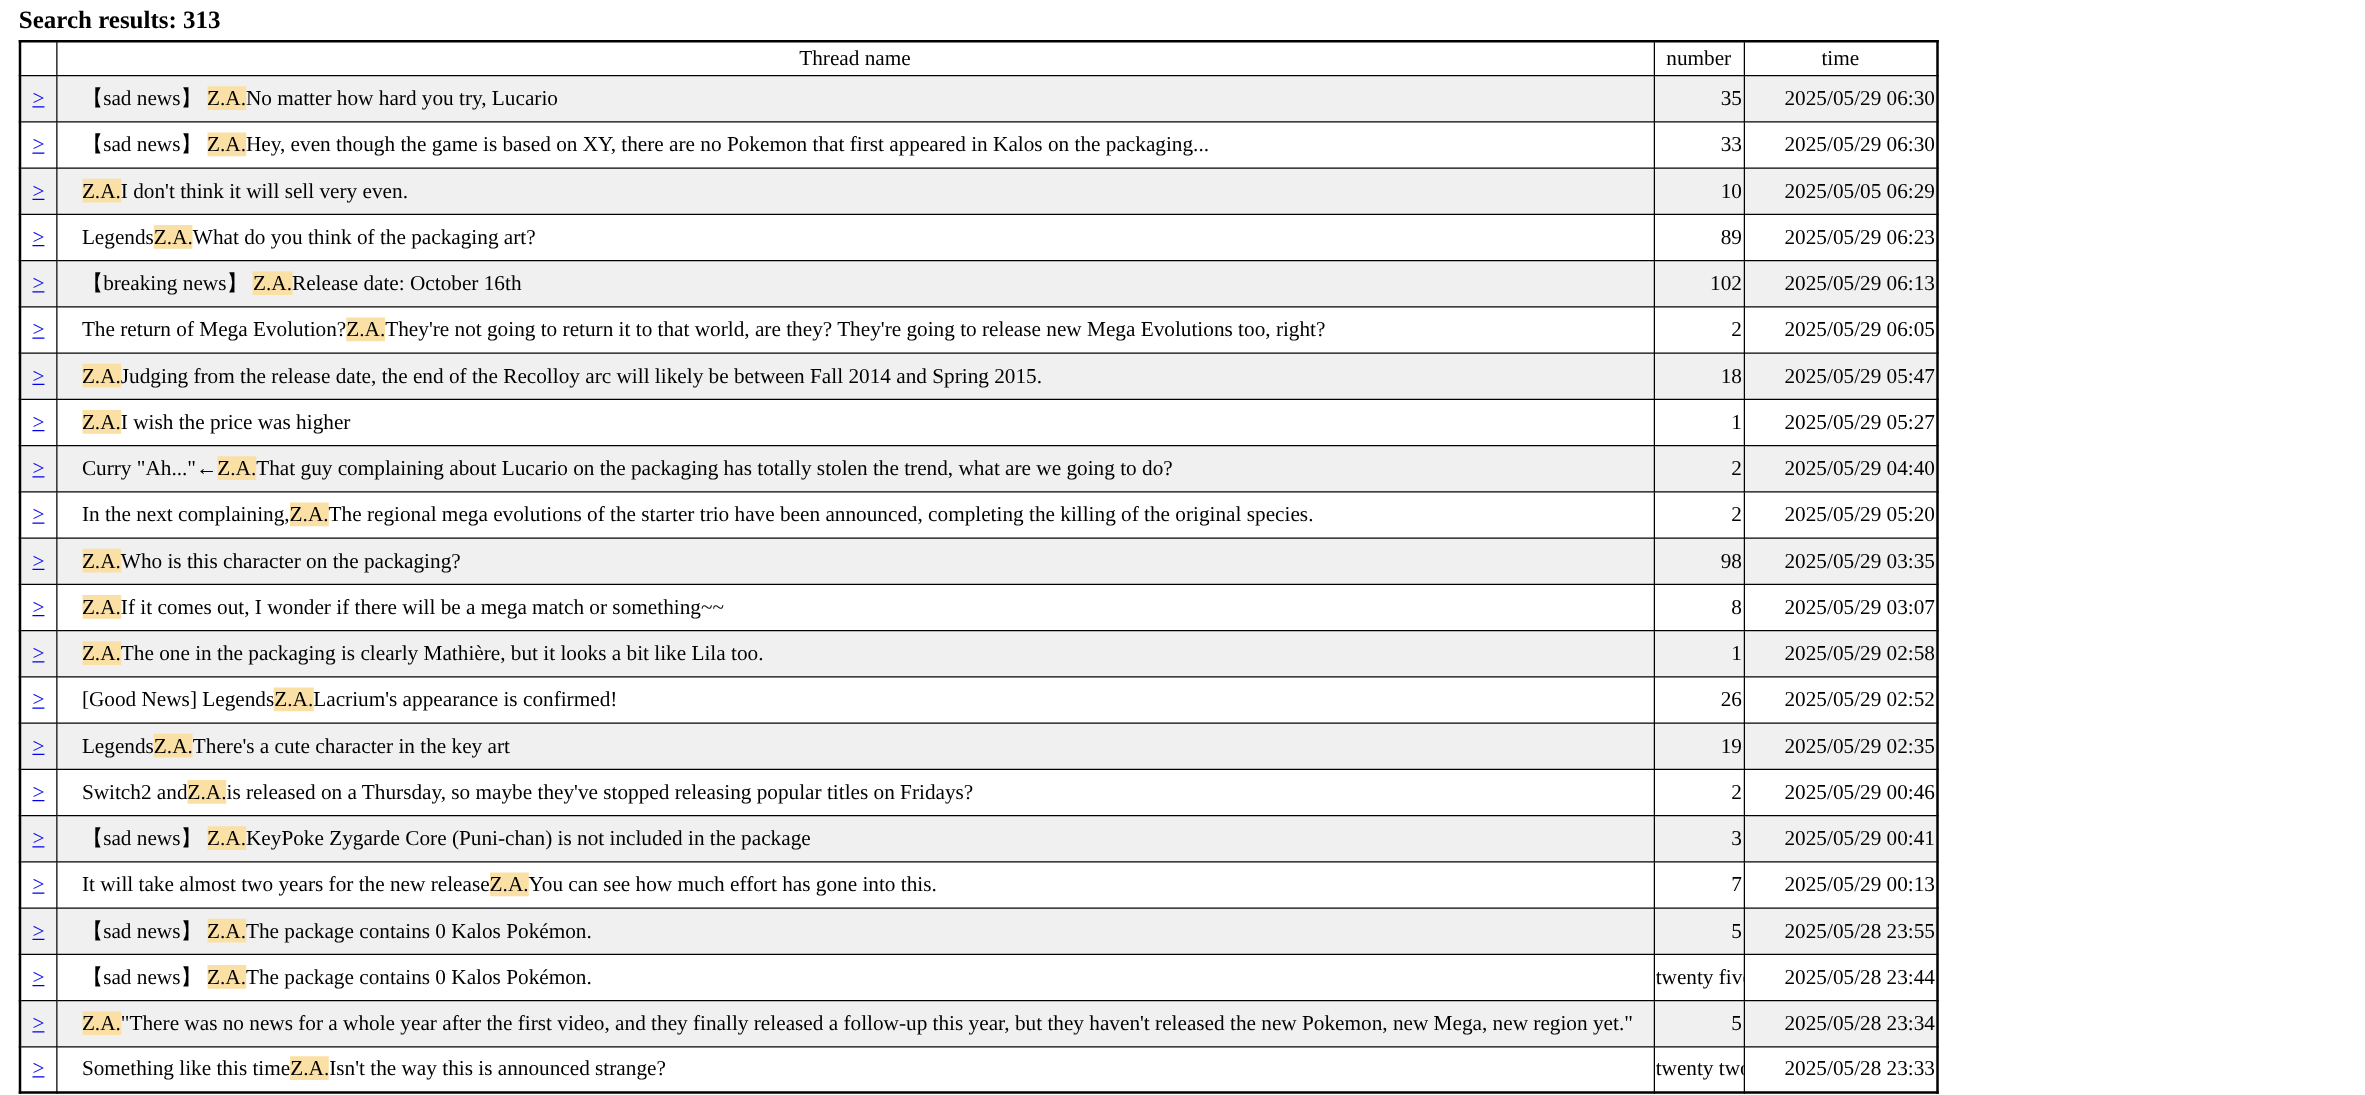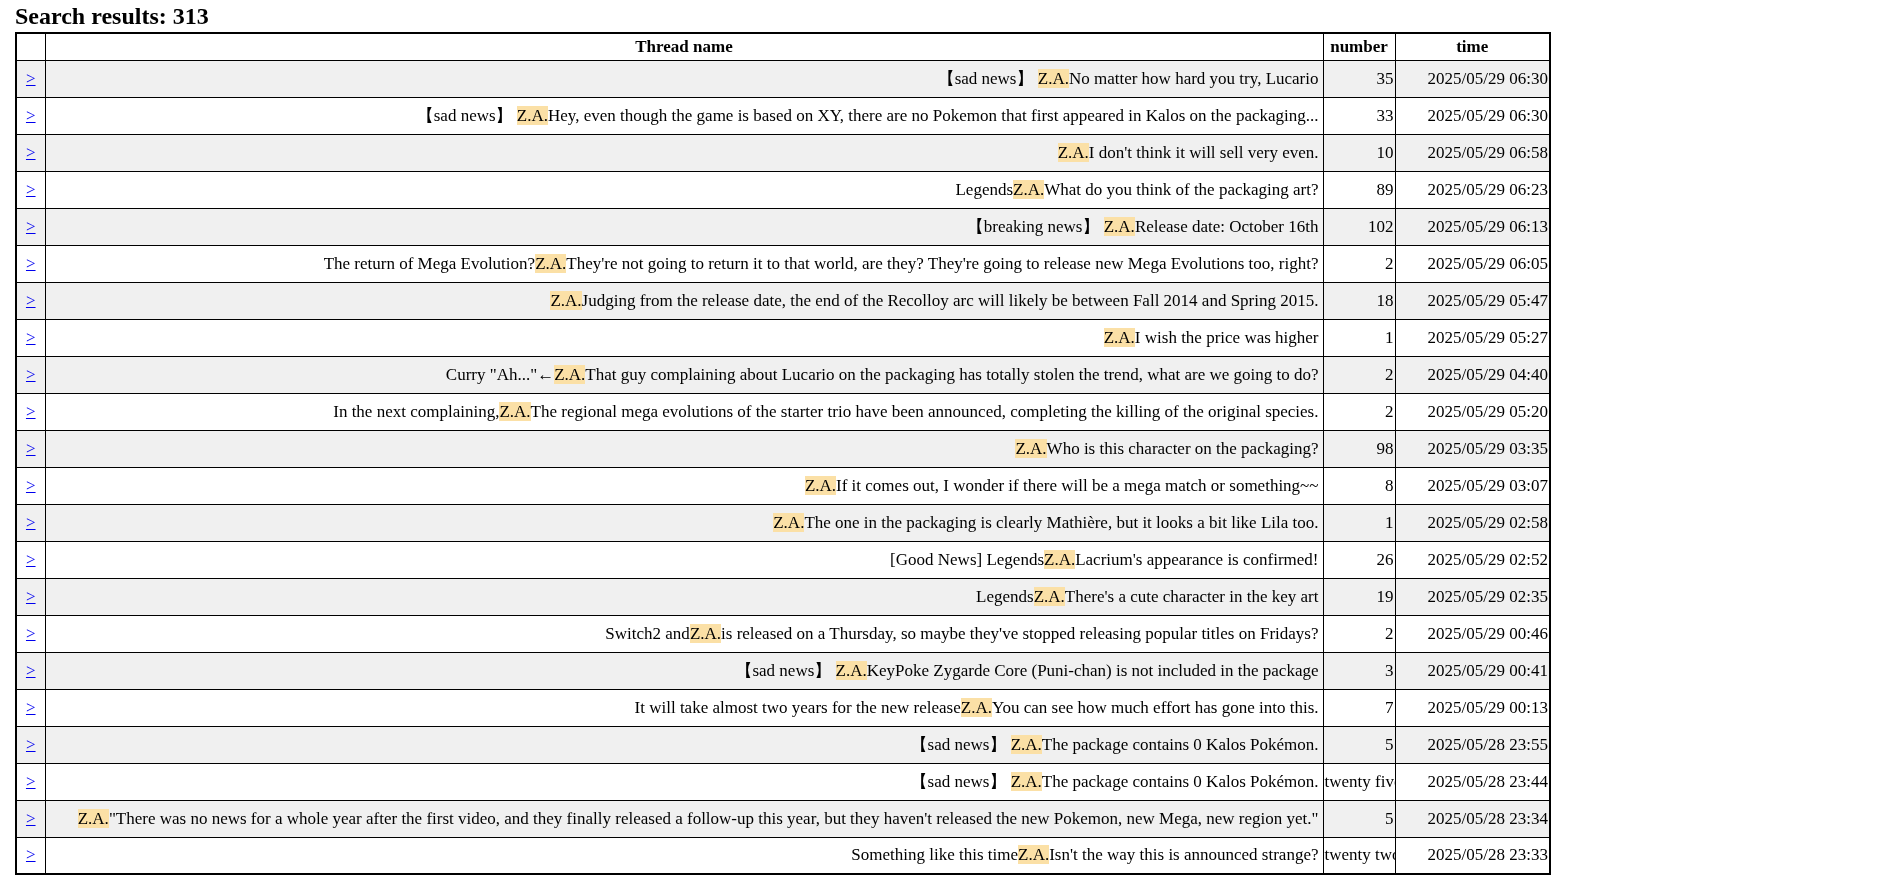--- a/index.html
+++ b/index.html
@@ -10,55 +10,55 @@
     font-family: "Liberation Serif", "DejaVu Serif", serif;
     color: #000000;
   }
   .page {
     width: 1892px;
     height: 876px;
     overflow: hidden;
     background: #ffffff;
   }
   .page-title {
-    font-size: 24px;
+    font-size: 20px;
     font-weight: bold;
     padding: 6px 0 6px 15px;
     line-height: 20px;
   }
   table.results {
     border-collapse: collapse;
     margin-left: 15px;
     width: 1534px;
     table-layout: fixed;
     font-size: 17px;
     border: 2px solid var(--border);
   }
   th, td {
     border: 1px solid var(--border);
     padding: 0 4px;
     vertical-align: middle;
     overflow: hidden;
     white-space: nowrap;
   }
-  thead th { height: 27px; font-weight: bold; text-align: center; background: #ffffff; }
+  thead th { height: 27px; font-weight: normal; text-align: center; background: #ffffff; }
   tbody td { height: 37px; }
   tbody tr:nth-child(odd)  { background: var(--stripe); }
   tbody tr:nth-child(even) { background: #ffffff; }
   col.c-link   { width: 29px; }
   col.c-thread { width: 1278px; }
   col.c-num    { width: 72px; }
   col.c-time   { width: 155px; }
   td.cell-link { text-align: center; padding: 0; }
   td.cell-link a {
     color: var(--link);
     text-decoration: underline;
     cursor: pointer;
   }
-  td.cell-thread { text-align: right; padding-left: 20px; }
+  td.cell-thread { text-align: left; padding-left: 20px; }
   td.cell-num, td.cell-time { text-align: right; padding: 0 1px; }
   .hl {
     background: var(--highlight);
   }
 </style>
 </head>
 <body>
 
 <div class="page">
 
@@ -95,21 +95,21 @@
     <td class="cell-thread"><span>【sad news】 </span><span class="hl">Z.A.</span><span>Hey, even though the game is based on XY, there are no Pokemon that first appeared in Kalos on the packaging...</span></td>
     <td class="cell-num">33</td>
     <td class="cell-time">2025/05/29 06:30</td>
   </tr>
         <tr>
     <td class="cell-link">
       <a>&gt;</a>
     </td>
     <td class="cell-thread"><span></span><span class="hl">Z.A.</span><span>I don't think it will sell very even.</span></td>
     <td class="cell-num">10</td>
-    <td class="cell-time">2025/05/29 06:58</td>
+    <td class="cell-time">2025/05/05 06:29</td>
   </tr>
         <tr>
     <td class="cell-link">
       <a>&gt;</a>
     </td>
     <td class="cell-thread"><span>Legends</span><span class="hl">Z.A.</span><span>What do you think of the packaging art?</span></td>
     <td class="cell-num">89</td>
     <td class="cell-time">2025/05/29 06:23</td>
   </tr>
         <tr>

